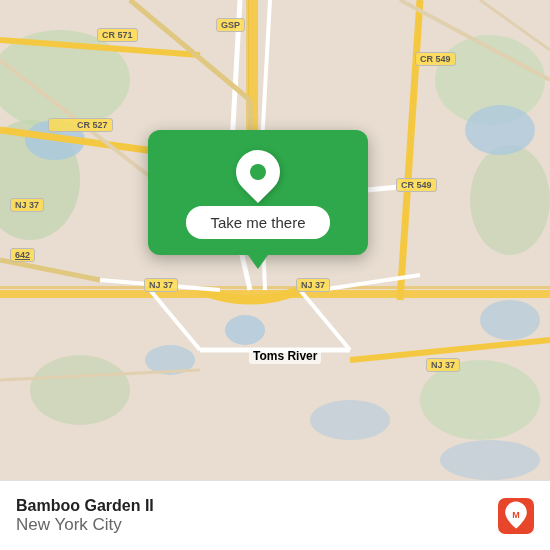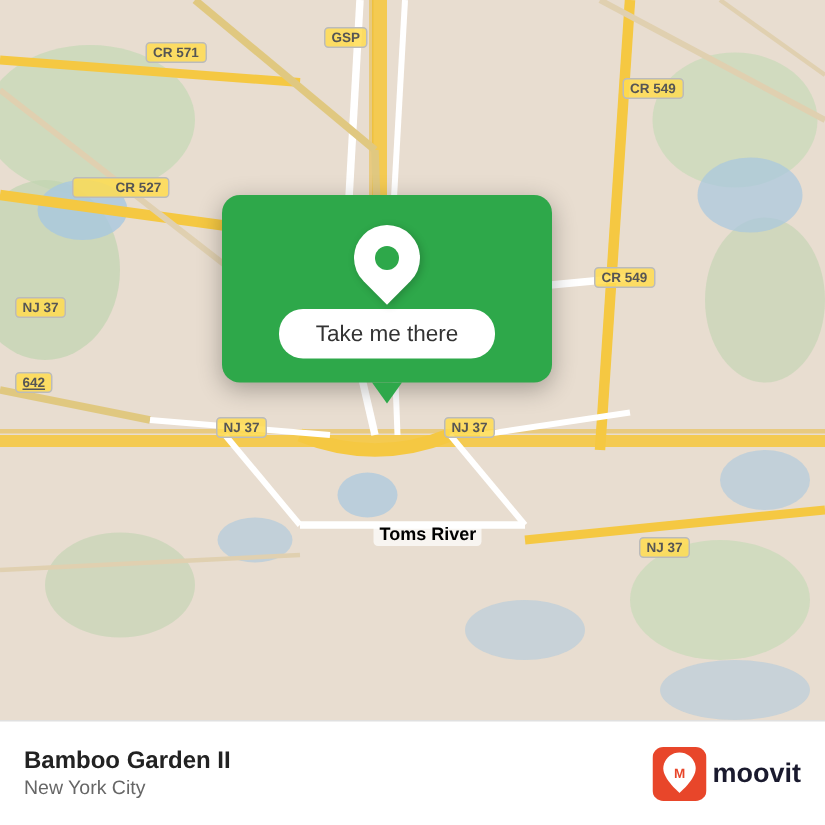--- a/index.html
+++ b/index.html
@@ -112,21 +112,21 @@
       flex-direction: column;
     }
 
     #location-name {
       font-size: 16px;
       font-weight: 600;
       color: #222;
     }
 
     #location-city {
-      font-size: 13px;
+      font-size: 17px;
       color: #666;
     }
 
     
     #moovit-logo {
       display: flex;
       align-items: center;
       gap: 4px;
     }
 
@@ -256,15 +256,14 @@
     <span id="location-city">New York City</span>
   </div>
 
   <div id="moovit-logo">
 
     <svg class="moovit-icon" viewBox="0 0 40 40" xmlns="http://www.w3.org/2000/svg">
       <rect width="40" height="40" rx="8" fill="#e8462a"></rect>
       <path d="M 20 34 C 20 34 8 24 8 16 C 8 9.4 13.4 4 20 4 C 26.6 4 32 9.4 32 16 C 32 24 20 34 20 34 Z" fill="white"></path>
       <text x="20" y="20" text-anchor="middle" dominant-baseline="middle" font-size="10" font-weight="bold" fill="#e8462a">M</text>
     </svg>
-    <span class="moovit-text">moovit</span>
   </div>
 </div>
 
 </body></html>

